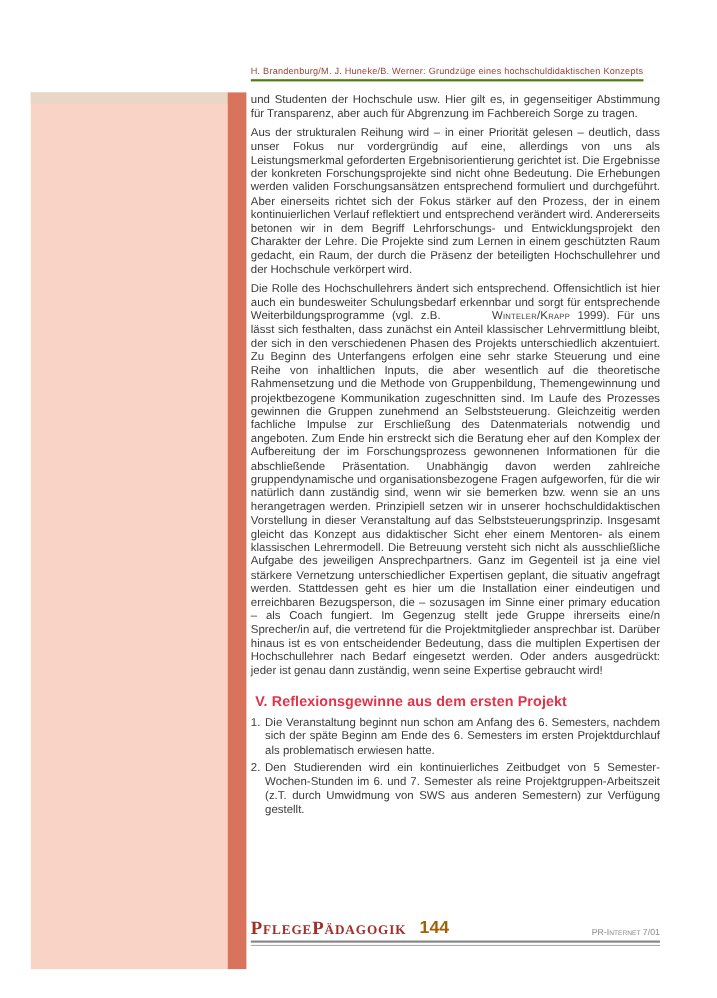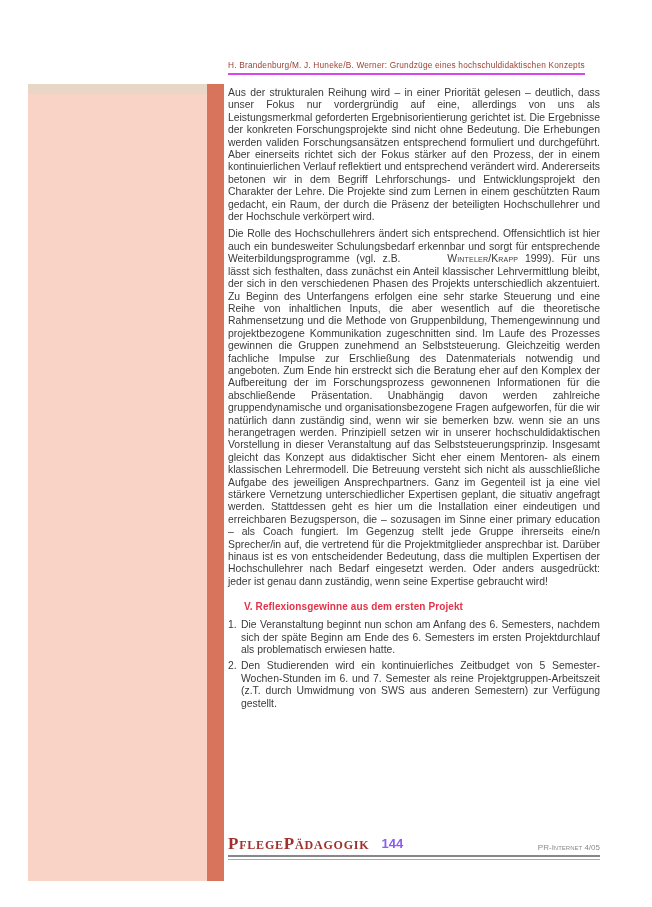--- a/index.html
+++ b/index.html
@@ -36,33 +36,33 @@
     left: 228px; top: 54px;
     width: 372px;
     color: #3A3A3A;
   }
   .running-head {
     display: inline-block;
     font-size: 8.3px;
     letter-spacing: 0.2px;
     color: #9A3F33;
     padding-bottom: 3px;
-    border-bottom: 2px solid #d946ef;
+    border-bottom: 2px solid #4d7c0f;
     margin-bottom: 12px;
   }
   .body-text p {
     margin: 0 0 5px 0;
     font-size: 10.4px;
     line-height: 12.4px;
     text-align: justify;
   }
   .smallcaps { font-variant: small-caps; letter-spacing: 0.2px; margin-left: 40px; }
   .section-heading {
-    margin: 13px 0 7px 16px;
-    font-size: 10px;
+    margin: 13px 0 7px 4px;
+    font-size: 13px;
     font-weight: bold;
     color: #E23349;
     letter-spacing: 0.1px;
   }
   .num-list { margin-top: 7px; }
   .num-item {
     position: relative;
     padding-left: 13px;
     margin-bottom: 4px;
     font-size: 10.4px;
@@ -84,23 +84,23 @@
   .footer-brand {
     font-family: "Liberation Serif", serif;
     font-variant: small-caps;
     font-weight: bold;
     font-size: 17px;
     letter-spacing: 0.8px;
     color: #A0302B;
     line-height: 19px;
   }
   .footer-page {
-    font-size: 13px;
+    font-size: 16px;
     font-weight: bold;
-    color: #8b5cf6;
+    color: #a16207;
     margin-left: 12px;
     line-height: 19px;
   }
   .footer-spacer { flex: 1; }
   .footer-issue {
     font-size: 8px;
     font-variant: small-caps;
     color: #8a8a8a;
     line-height: 11px;
   }
@@ -118,20 +118,21 @@
 
   <div class="pink-block"></div>
   <div class="pink-block-topedge"></div>
   <div class="accent-bar"></div>
 
   <div class="content">
 
     <span class="running-head">H. Brandenburg/M. J. Huneke/B. Werner: Grundzüge eines hochschuldidaktischen Konzepts</span>
 
     <div class="body-text">
+      <p>und Studenten der Hochschule usw. Hier gilt es, in gegenseitiger Abstimmung für Transparenz, aber auch für Abgrenzung im Fachbereich Sorge zu tragen.</p>
       <p>Aus der strukturalen Reihung wird – in einer Priorität gelesen – deutlich, dass unser Fokus nur vordergründig auf eine, allerdings von uns als Leistungsmerkmal geforderten Ergebnisorientierung gerichtet ist. Die Ergebnisse der konkreten Forschungsprojekte sind nicht ohne Bedeutung. Die Erhebungen werden validen Forschungsansätzen entsprechend formuliert und durchgeführt. Aber einerseits richtet sich der Fokus stärker auf den Prozess, der in einem kontinuierlichen Verlauf reflektiert und entsprechend verändert wird. Andererseits betonen wir in dem Begriff Lehrforschungs- und Entwicklungsprojekt den Charakter der Lehre. Die Projekte sind zum Lernen in einem geschützten Raum gedacht, ein Raum, der durch die Präsenz der beteiligten Hochschullehrer und der Hochschule verkörpert wird.</p>
       <p><span>Die Rolle des Hochschullehrers ändert sich entsprechend. Offensichtlich ist hier auch ein bundesweiter Schulungsbedarf erkennbar und sorgt für entsprechende Weiterbildungsprogramme (vgl. z.B. </span><span class="smallcaps">Winteler/Krapp</span><span> 1999). Für uns lässt sich festhalten, dass zunächst ein Anteil klassischer Lehrvermittlung bleibt, der sich in den verschiedenen Phasen des Projekts unterschiedlich akzentuiert. Zu Beginn des Unterfangens erfolgen eine sehr starke Steuerung und eine Reihe von inhaltlichen Inputs, die aber wesentlich auf die theoretische Rahmensetzung und die Methode von Gruppenbildung, Themengewinnung und projektbezogene Kommunikation zugeschnitten sind. Im Laufe des Prozesses gewinnen die Gruppen zunehmend an Selbststeuerung. Gleichzeitig werden fachliche Impulse zur Erschließung des Datenmaterials notwendig und angeboten. Zum Ende hin erstreckt sich die Beratung eher auf den Komplex der Aufbereitung der im Forschungsprozess gewonnenen Informationen für die abschließende Präsentation. Unabhängig davon werden zahlreiche gruppendynamische und organisationsbezogene Fragen aufgeworfen, für die wir natürlich dann zuständig sind, wenn wir sie bemerken bzw. wenn sie an uns herangetragen werden. Prinzipiell setzen wir in unserer hochschuldidaktischen Vorstellung in dieser Veranstaltung auf das Selbststeuerungsprinzip. Insgesamt gleicht das Konzept aus didaktischer Sicht eher einem Mentoren- als einem klassischen Lehrermodell. Die Betreuung versteht sich nicht als ausschließliche Aufgabe des jeweiligen Ansprechpartners. Ganz im Gegenteil ist ja eine viel stärkere Vernetzung unterschiedlicher Expertisen geplant, die situativ angefragt werden. Stattdessen geht es hier um die Installation einer eindeutigen und erreichbaren Bezugsperson, die – sozusagen im Sinne einer primary education – als Coach fungiert. Im Gegenzug stellt jede Gruppe ihrerseits eine/n Sprecher/in auf, die vertretend für die Projektmitglieder ansprechbar ist. Darüber hinaus ist es von entscheidender Bedeutung, dass die multiplen Expertisen der Hochschullehrer nach Bedarf eingesetzt werden. Oder anders ausgedrückt: jeder ist genau dann zuständig, wenn seine Expertise gebraucht wird!</span></p>
 
       <h2 class="section-heading">V. Reflexionsgewinne aus dem ersten Projekt</h2>
 
 
       <div class="num-list">
         <div class="num-item">
           <span class="num">1.</span>
           <span>Die Veranstaltung beginnt nun schon am Anfang des 6. Semesters, nachdem sich der späte Beginn am Ende des 6. Semesters im ersten Projektdurchlauf als problematisch erwiesen hatte.</span>
@@ -142,18 +143,18 @@
         </div>
       </div>
     </div>
   </div>
 
   <div class="footer">
     <div class="footer-line1">
       <span class="footer-brand">PflegePädagogik</span>
       <span class="footer-page">144</span>
       <span class="footer-spacer"></span>
-      <span class="footer-issue">PR-Internet 4/05</span>
+      <span class="footer-issue">PR-Internet 7/01</span>
     </div>
     <div class="footer-rule"></div>
   </div>
 
 </div>
 
 </body></html>

